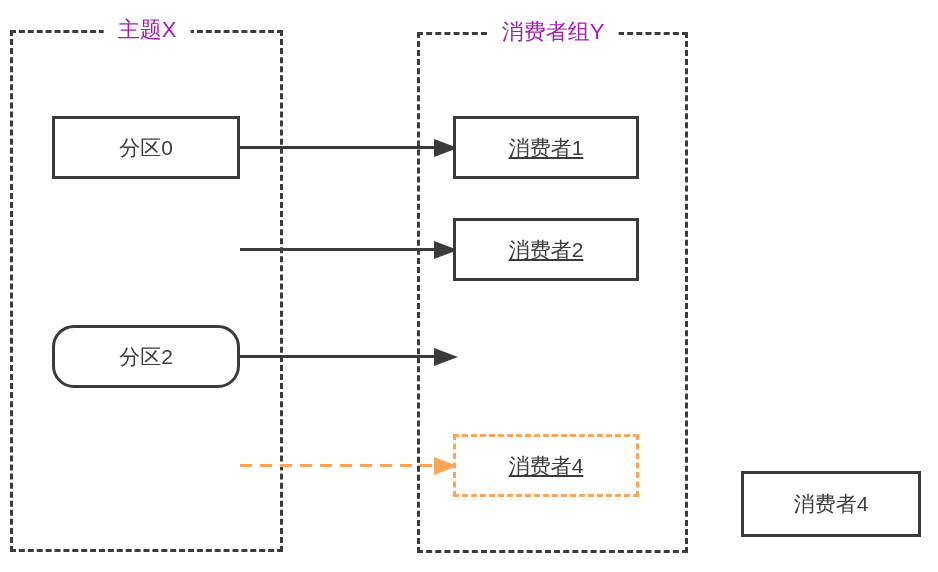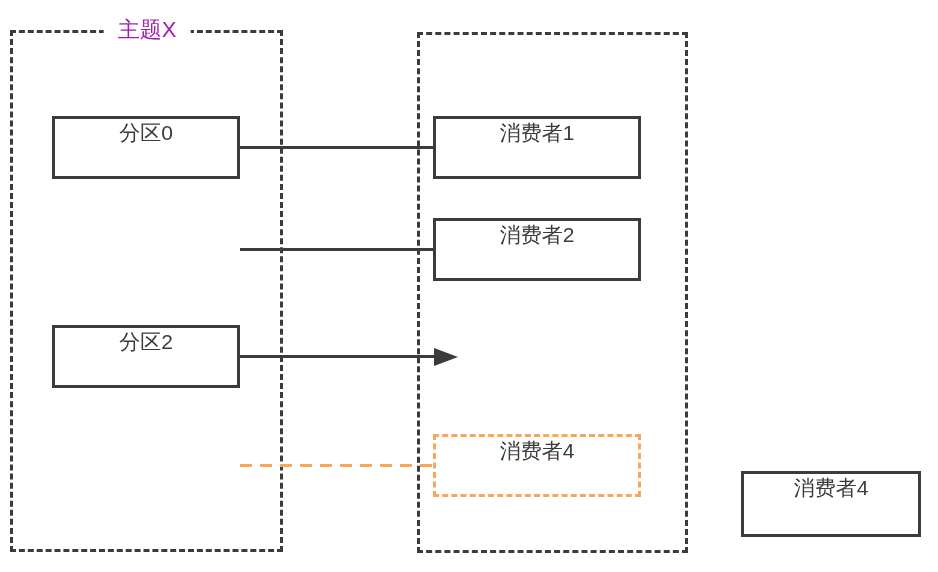--- a/index.html
+++ b/index.html
@@ -38,31 +38,32 @@
   .group-label { left: 553px; top: 18px; }
 
   .box {
     position: absolute;
     width: 188px;
     height: 63px;
     box-sizing: border-box;
     border: 3px solid #3b3b3b;
     background: #ffffff;
     display: flex;
+    align-items: center;
     justify-content: center;
     font-size: 21px;
     color: #3b3b3b;
     z-index: 2;
   }
   .box.dashed-orange { border: 3px dashed #f9a65a; }
   .partition { left: 52px; }
-  .consumer  { left: 433px; width: 208px; }
+  .consumer  { left: 453px; width: 186px; text-decoration: underline; }
   .row1 { top: 116px; }
   .row2 { top: 218px; }
-  .row3 { top: 325px; }
+  .row3 { top: 325px; border-radius: 22px; }
   .row4 { top: 434px; }
   .standalone { left: 741px; top: 471px; width: 180px; height: 66px; }
 
   .arrow-line {
     position: absolute;
     left: 240px;
     width: 196px;
     height: 3px;
     background: #3b3b3b;
     z-index: 1;
@@ -93,20 +94,21 @@
 </style>
 </head>
 <body>
 
 <div class="canvas">
 
   <div class="container topic-container"></div>
   <div class="container-label topic-label">主题X</div>
 
   <div class="container group-container"></div>
+  <div class="container-label group-label">消费者组Y</div>
 
   <div class="arrow-line line1"></div>
   <div class="arrowhead head1"></div>
 
   <div class="arrow-line line2"></div>
   <div class="arrowhead head2"></div>
 
   <div class="arrow-line line3"></div>
   <div class="arrowhead head3"></div>
 

